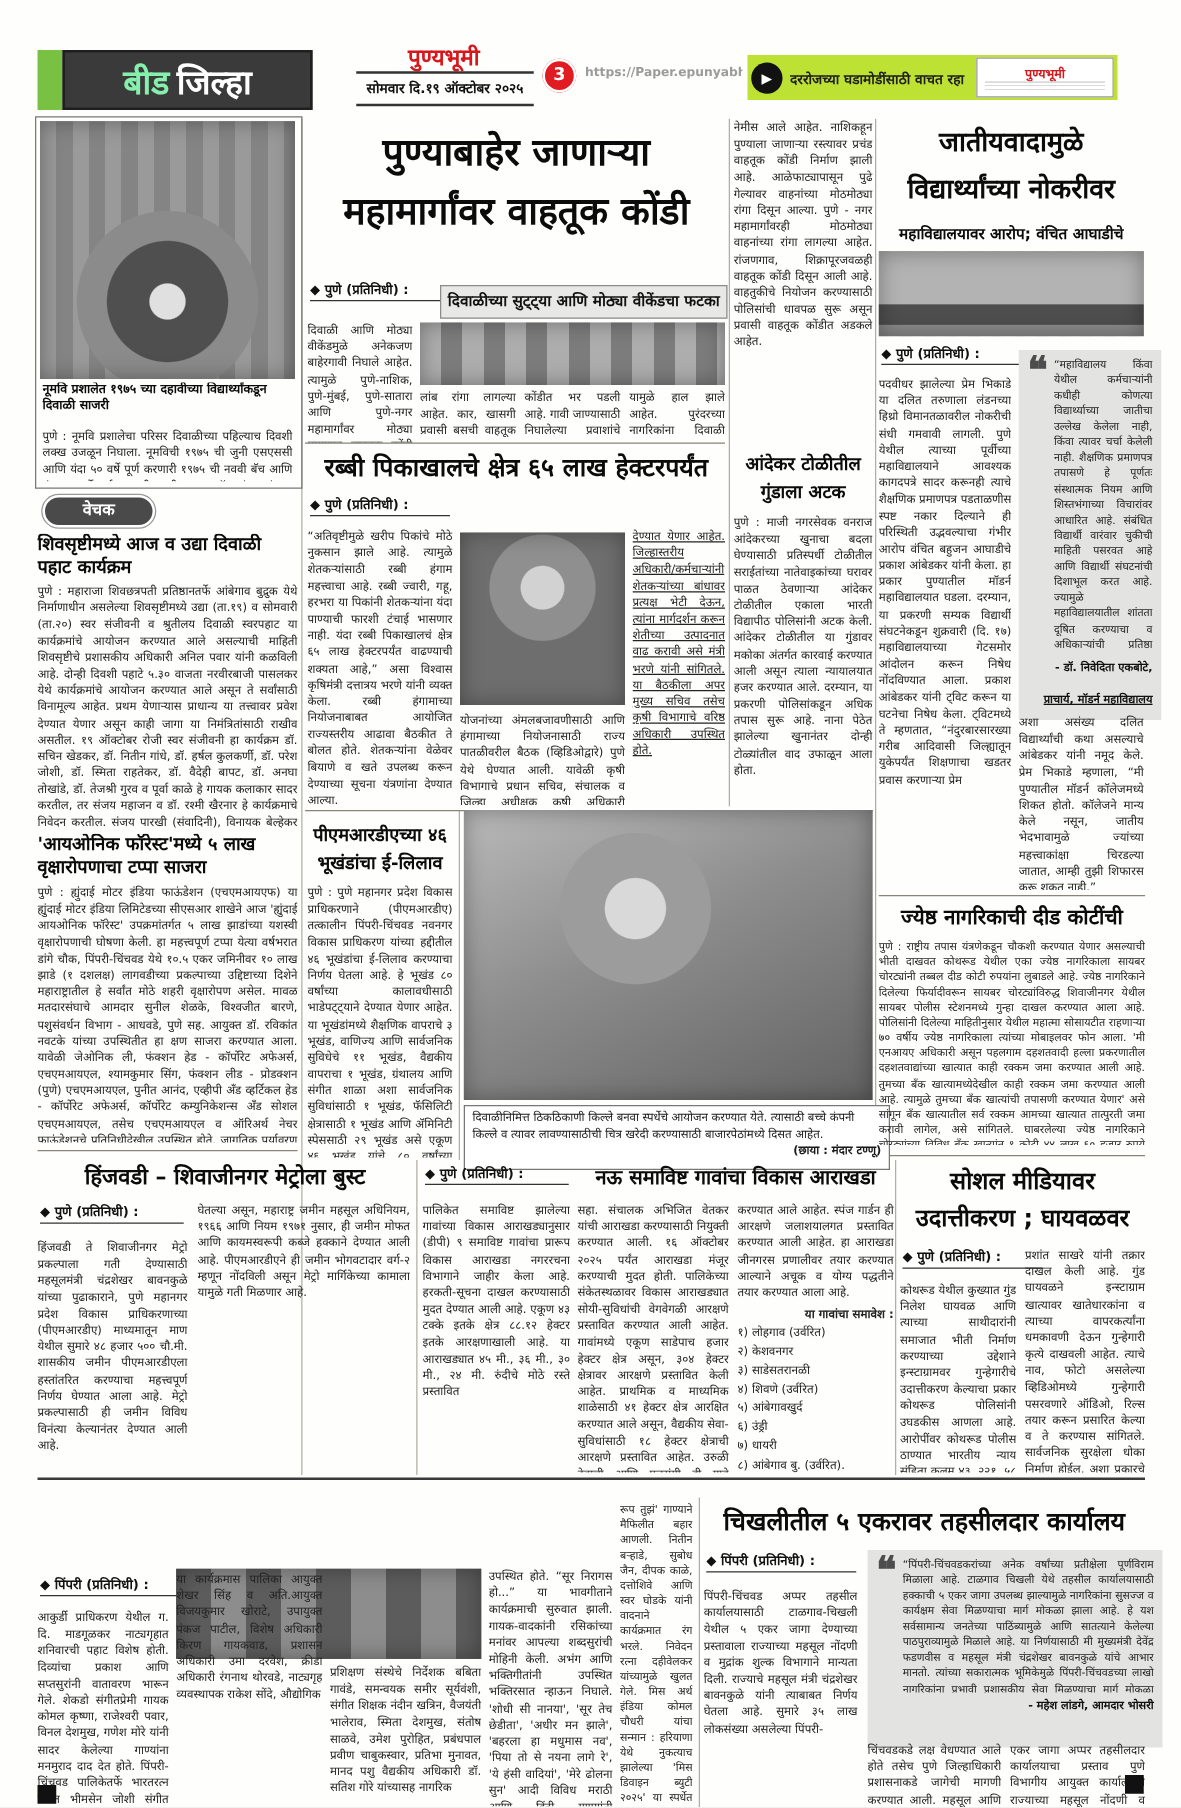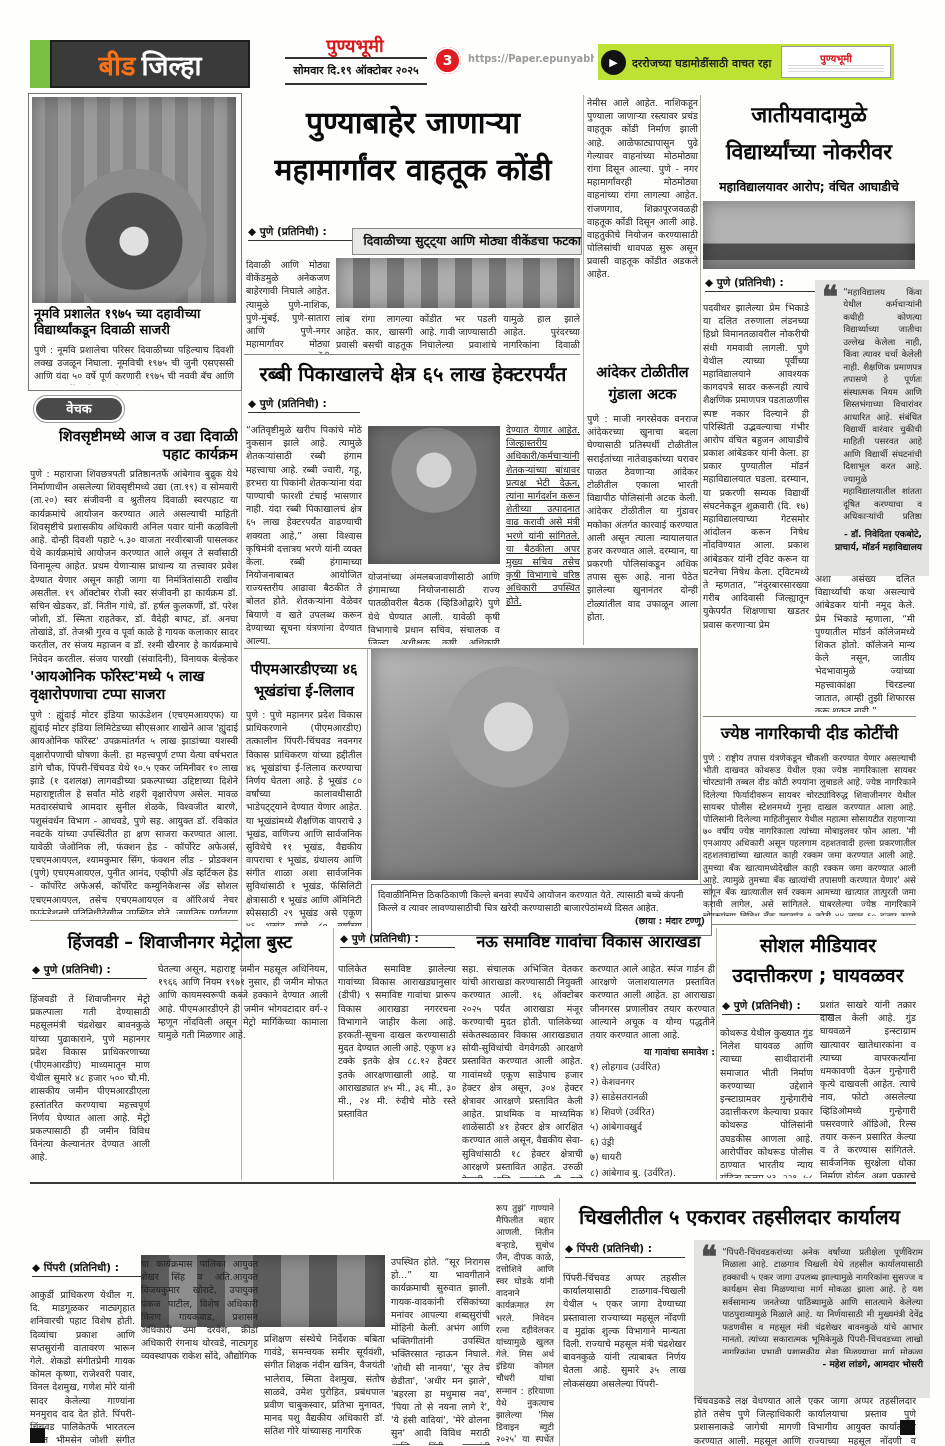--- a/index.html
+++ b/index.html
@@ -49,21 +49,21 @@
   #thumb .tl{width:88%;height:8px;background:repeating-linear-gradient(#d9d9d9 0 1px,#fff 1px 3px);}
 </style>
 </head>
 <body>
 
 <div id="page">
 
   <div class="abs" id="logo-wrap" style="left:30px;top:40px;width:218px;height:48px;">
     <div class="abs" id="green-bar" style="left:0;top:0;width:20px;height:48px;"></div>
     <div class="abs" id="logo-box" style="left:20px;top:0;width:196px;height:44px;">
-      <span style="color:#f97316;font-weight:bold;font-size:27px;">बीड</span>
+      <span style="color:#86efac;font-weight:bold;font-size:27px;">बीड</span>
       <span style="color:#ffffff;font-weight:bold;font-size:27px;">जिल्हा</span>
     </div>
   </div>
 
   <div class="abs masthead-red" style="left:285px;top:33px;width:140px;font-size:18px;">पुण्यभूमी</div>
   <div class="abs" id="dateline" style="left:285px;top:57px;width:142px;height:24px;font-size:11px;line-height:24px;">सोमवार दि.१९ ऑक्टोबर २०२५</div>
   <div class="abs" id="page-badge" style="left:434px;top:47px;width:27px;height:27px;font-size:14px;line-height:27px;">3</div>
   <div class="abs" id="url-text" style="left:468px;top:53px;width:126px;font-size:9.8px;">https://Paper.epunyabhumi.in</div>
 
   <div class="abs" id="banner" style="left:598px;top:44px;width:290px;height:36px;">
@@ -89,35 +89,35 @@
   <div class="hrule" style="left:30px;top:920px;width:208px;"></div>
   <div class="hrule" style="left:703px;top:716px;width:213px;"></div>
   <div class="hrule" style="left:703px;top:924px;width:213px;"></div>
   <div class="hrule" style="left:30px;top:1182px;width:886px;height:2px;background:#3a3a3a;"></div>
 
   <div class="abs" style="left:28px;top:93px;width:212px;height:296px;border:1px solid #777;"></div>
   <div class="photo" style="left:32px;top:97px;width:204px;height:206px;
        background:radial-gradient(circle at 50% 70%, #e0e0e0 0 14px, #4f4f4f 15px 48px, #8b8b8b 49px 72px, transparent 73px),
                   repeating-linear-gradient(90deg,#9a9a9a 0 13px,#848484 13px 26px),
                   linear-gradient(#a8a8a8 0 35%, #6d6d6d 90%);"></div>
-  <div class="abs hl-left" style="left:34px;top:306px;width:200px;height:34px;font-size:13px;line-height:1.25;">नूमवि प्रशालेत १९७५ च्या दहावीच्या विद्यार्थ्यांकडून दिवाळी साजरी</div>
+  <div class="abs hl-left" style="left:34px;top:306px;width:200px;height:34px;font-size:10px;line-height:1.25;">नूमवि प्रशालेत १९७५ च्या दहावीच्या विद्यार्थ्यांकडून दिवाळी साजरी</div>
   <div class="abs body-txt" style="left:34px;top:343px;width:200px;height:42px;">पुणे : नूमवि प्रशालेचा परिसर दिवाळीच्या पहिल्याच दिवशी लक्ख उजळून निघाला. नूमविची १९७५ ची जुनी एसएससी आणि यंदा ५० वर्षे पूर्ण करणारी १९७५ ची नववी बॅच आणि यंदा २५ वर्षे पूर्ण करणारी नूमवीय २००० बॅच यांच्या संयुक्त विद्यमाने वसुबारस सण साजरा करण्यात आला. आकर्षक विद्युत रोषणाई, सुंदर रांगोळी, कानी पडणारे सनईचे स्वर आणि तेजोमय दिव्यांची देखणी आरास हे मन प्रसन्न करणारे चित्र नूमवि प्रशालेत उमटले. या मंगल वातावरणात प्रशालेचा परिसर अक्षरशः लक्ख उजळून निघाला होता. गुरुवर्य आबासाहेब नातू दीपोत्सवातून 'ऑपरेशन सिंदूर'मध्ये भारतीय सैन्यदलाने दाखविलेल्या शौर्याला सलाम करण्यात आला. मैदानावर तब्बल १ हजार १११ पणत्या प्रज्वलित करण्यात आल्या होत्या. संस्थेतील यजी, कब, बुलबुल, स्वरकट, गाईड व अधिकारी पायेळी स्काऊटच्या गणवेशात उपस्थित होते.</div>
 
   <div class="abs pill" style="left:36px;top:398px;width:86px;height:22px;font-size:13px;line-height:22px;">वेचक</div>
 
-  <div class="abs hl-left" style="left:30px;top:427px;width:208px;height:36px;font-size:14.5px;line-height:1.25;text-align:right;">शिवसृष्टीमध्ये आज व उद्या दिवाळी पहाट कार्यक्रम</div>
+  <div class="abs hl-left" style="left:30px;top:427px;width:208px;height:36px;font-size:14.5px;line-height:1.25;">शिवसृष्टीमध्ये आज व उद्या दिवाळी पहाट कार्यक्रम</div>
   <div class="abs body-txt" style="left:30px;top:467px;width:208px;height:196px;">पुणे : महाराजा शिवछत्रपती प्रतिष्ठानतर्फे आंबेगाव बुद्रुक येथे निर्माणाधीन असलेल्या शिवसृष्टीमध्ये उद्या (ता.१९) व सोमवारी (ता.२०) स्वर संजीवनी व श्रुतीलय दिवाळी स्वरपहाट या कार्यक्रमांचे आयोजन करण्यात आले असल्याची माहिती शिवसृष्टीचे प्रशासकीय अधिकारी अनिल पवार यांनी कळविली आहे. दोन्ही दिवशी पहाटे ५.३० वाजता नरवीरबाजी पासलकर येथे कार्यक्रमांचे आयोजन करण्यात आले असून ते सर्वांसाठी विनामूल्य आहेत. प्रथम येणाऱ्यास प्राधान्य या तत्त्वावर प्रवेश देण्यात येणार असून काही जागा या निमंत्रितांसाठी राखीव असतील. १९ ऑक्टोबर रोजी स्वर संजीवनी हा कार्यक्रम डॉ. सचिन खेडकर, डॉ. नितीन गांधे, डॉ. हर्षल कुलकर्णी, डॉ. परेश जोशी, डॉ. स्मिता राहतेकर, डॉ. वैदेही बापट, डॉ. अनघा तोखांडे, डॉ. तेजश्री गुरव व पूर्वा काळे हे गायक कलाकार सादर करतील, तर संजय महाजन व डॉ. रश्मी खैरनार हे कार्यक्रमाचे निवेदन करतील. संजय पारखी (संवादिनी), विनायक बेल्हेकर (तबला) हे कलाकार संगत करतील. २० ऑक्टोबर रोजी 'श्रुतिलय' दिवाळी स्वरपहाट कार्यक्रमात रसिका जोशी, अपर्णा देशपांडे आणि सहकारी यांचे सादरीकरण होईल. यामध्ये रसिका जोशी, अपर्णा देशपांडे, ऋषिकेश गाडगीळ व गार्गी नांदुर्डीकर हे गायन तर ओंकार पाटणकर व अक्षय पाटणकर (वादन) सहभागी होतील. श्रेया पटवर्धन निवेदन तर ध्वनी व्यवस्था उमेश फाटक यांची असणार आहे.</div>
 
   <div class="abs hl-left" style="left:30px;top:667px;width:208px;height:37px;font-size:14.5px;line-height:1.25;">'आयओनिक फॉरेस्ट'मध्ये ५ लाख वृक्षारोपणाचा टप्पा साजरा</div>
   <div class="abs body-txt" style="left:30px;top:708px;width:208px;height:206px;">पुणे : ह्युंदाई मोटर इंडिया फाऊंडेशन (एचएमआयएफ) या ह्युंदाई मोटर इंडिया लिमिटेडच्या सीएसआर शाखेने आज 'ह्युंदाई आयओनिक फॉरेस्ट' उपक्रमांतर्गत ५ लाख झाडांच्या यशस्वी वृक्षारोपणाची घोषणा केली. हा महत्त्वपूर्ण टप्पा येत्या वर्षभरात डांगे चौक, पिंपरी-चिंचवड येथे १०.५ एकर जमिनीवर १० लाख झाडे (१ दशलक्ष) लागवडीच्या प्रकल्पाच्या उद्दिष्टाच्या दिशेने महाराष्ट्रातील हे सर्वांत मोठे शहरी वृक्षारोपण असेल. मावळ मतदारसंघाचे आमदार सुनील शेळके, विश्वजीत बारणे, पशुसंवर्धन विभाग - आधवडे, पुणे सह. आयुक्त डॉ. रविकांत नवटके यांच्या उपस्थितीत हा क्षण साजरा करण्यात आला. यावेळी जेओनिक ली, फंक्शन हेड - कॉर्पोरेट अफेअर्स, एचएमआयएल, श्यामकुमार सिंग, फंक्शन लीड - प्रोडक्शन (पुणे) एचएमआयएल, पुनीत आनंद, एव्हीपी अँड व्हर्टिकल हेड - कॉर्पोरेट अफेअर्स, कॉर्पोरेट कम्युनिकेशन्स अँड सोशल एचएमआयएल, तसेच एचएमआयएल व ऑरिअर्थ नेचर फाऊंडेशनचे प्रतिनिधीदेखील उपस्थित होते. जागतिक पर्यावरण दिनानिमित्त 'मियावाकी' पद्धतीचा वापर करून १ हजार वृक्षारोपणासह आयओनिक फॉरेस्ट उपक्रम सुरू करण्यात आला. या प्रकल्पात ४१ स्थानिक वृक्ष प्रजातींचा वापर करण्यात आला आहे. या प्रकल्पाद्वारे १०० हून अधिक आदिवासी कुटुंबांसाठी रोजगार उपलब्ध झाला आहे.</div>
 
   <div class="abs hl" style="left:246px;top:100px;width:334px;height:118px;font-size:30px;line-height:1.55;">पुण्याबाहेर जाणाऱ्या महामार्गांवर वाहतूक कोंडी</div>
   <div class="abs body-txt" style="left:587px;top:96px;width:111px;height:250px;">नेमीस आले आहेत. नाशिकहून पुण्याला जाणाऱ्या रस्त्यावर प्रचंड वाहतूक कोंडी निर्माण झाली आहे. आळेफाट्यापासून पुढे गेल्यावर वाहनांच्या मोठमोठ्या रांगा दिसून आल्या. पुणे - नगर महामार्गांवरही मोठमोठ्या वाहनांच्या रांगा लागल्या आहेत. रांजणगाव, शिक्रापूरजवळही वाहतूक कोंडी दिसून आली आहे. वाहतुकीचे नियोजन करण्यासाठी पोलिसांची धावपळ सुरू असून प्रवासी वाहतूक कोंडीत अडकले आहेत.</div>
   <div class="abs byline" style="left:248px;top:224px;width:112px;">◆ पुणे (प्रतिनिधी) :</div>
-  <div class="abs boxhead" style="left:352px;top:228px;width:228px;height:25px;font-size:12.3px;line-height:25px;text-align:right;">दिवाळीच्या सुट्ट्या आणि मोठ्या वीकेंडचा फटका</div>
+  <div class="abs boxhead" style="left:352px;top:228px;width:228px;height:25px;font-size:12.3px;line-height:25px;">दिवाळीच्या सुट्ट्या आणि मोठ्या वीकेंडचा फटका</div>
   <div class="abs body-txt" style="left:246px;top:258px;width:84px;height:96px;">दिवाळी आणि मोठ्या वीकेंडमुळे अनेकजण बाहेरगावी निघाले आहेत. त्यामुळे पुणे-नाशिक, पुणे-मुंबई, पुणे-सातारा आणि पुणे-नगर महामार्गांवर मोठ्या प्रमाणात वाहतूक कोंडी झाली आहे. मुंबईकडून एक्सप्रेस-वेहून पुण्याच्या दिशेने येणाऱ्या मार्गिकेवरही वाहतूक कोंडी झाली आहे.</div>
   <div class="photo" style="left:336px;top:258px;width:244px;height:50px;
        background:repeating-linear-gradient(90deg,#adadad 0 17px,#7c7c7c 17px 34px),linear-gradient(#9e9e9e,#6f6f6f);"></div>
   <div class="abs body-txt" style="left:336px;top:312px;width:244px;height:42px;column-count:3;column-gap:7px;">लांब रांगा लागल्या आहेत. कार, खासगी प्रवासी बसची वाहतूक कोंडीत भर पडली आहे. गावी जाण्यासाठी निघालेल्या प्रवाशांचे यामुळे हाल झाले आहेत. पुरंदरच्या नागरिकांना दिवाळी साजरी करण्यासाठी गावी जाताना वाहतूक कोंडीचा सामना करावा लागला. या मार्गांवर नियमित महामार्ग पूर्ण क्षमतेने सुरू असूनही वाहतूक कोंडीमुळे प्रवासी त्रस्त झाले आहेत.</div>
 
   <div class="abs hl" style="left:246px;top:359px;width:334px;height:30px;font-size:20px;line-height:30px;">रब्बी पिकाखालचे क्षेत्र ६५ लाख हेक्टरपर्यंत वाढण्याची शक्यता</div>
   <div class="abs byline" style="left:248px;top:396px;width:112px;">◆ पुणे (प्रतिनिधी) :</div>
   <div class="abs body-txt" style="left:246px;top:423px;width:116px;height:221px;">“अतिवृष्टीमुळे खरीप पिकांचे मोठे नुकसान झाले आहे. त्यामुळे शेतकऱ्यांसाठी रब्बी हंगाम महत्त्वाचा आहे. रब्बी ज्वारी, गहू, हरभरा या पिकांनी शेतकऱ्यांना यंदा पाण्याची फारशी टंचाई भासणार नाही. यंदा रब्बी पिकाखालचं क्षेत्र ६५ लाख हेक्टरपर्यंत वाढण्याची शक्यता आहे,” असा विश्वास कृषिमंत्री दत्तात्रय भरणे यांनी व्यक्त केला. रब्बी हंगामाच्या नियोजनाबाबत आयोजित राज्यस्तरीय आढावा बैठकीत ते बोलत होते. शेतकऱ्यांना वेळेवर बियाणे व खते उपलब्ध करून देण्याच्या सूचना यंत्रणांना देण्यात आल्या.</div>
   <div class="photo" style="left:368px;top:426px;width:132px;height:138px;
        background:radial-gradient(circle at 50% 32%, #d2d2d2 0 17px, #8f8f8f 18px 42px, #6e6e6e 43px),linear-gradient(#b0b0b0,#818181);"></div>
@@ -165,21 +165,21 @@
   <div class="abs hl" style="left:703px;top:97px;width:212px;height:76px;font-size:21.5px;line-height:1.7;">जातीयवादामुळे विद्यार्थ्यांच्या नोकरीवर गदा?</div>
   <div class="abs hl" style="left:703px;top:177px;width:212px;height:20px;font-size:12.3px;line-height:20px;">महाविद्यालयावर आरोप; वंचित आघाडीचे आंदोलन</div>
   <div class="photo" style="left:703px;top:201px;width:212px;height:68px;
        background:linear-gradient(#b3b3b3 0 62%, #4e4e4e 63% 86%, #8a8a8a 87%),repeating-linear-gradient(90deg,rgba(120,120,120,.55) 0 9px,rgba(170,170,170,.55) 9px 18px);"></div>
   <div class="abs byline" style="left:705px;top:275px;width:115px;">◆ पुणे (प्रतिनिधी) :</div>
   <div class="abs body-txt" style="left:703px;top:301px;width:106px;height:412px;">पदवीधर झालेल्या प्रेम भिकाडे या दलित तरुणाला लंडनच्या हिथ्रो विमानतळावरील नोकरीची संधी गमवावी लागली. पुणे येथील त्याच्या पूर्वीच्या महाविद्यालयाने आवश्यक कागदपत्रे सादर करूनही त्याचे शैक्षणिक प्रमाणपत्र पडताळणीस स्पष्ट नकार दिल्याने ही परिस्थिती उद्भवल्याचा गंभीर आरोप वंचित बहुजन आघाडीचे प्रकाश आंबेडकर यांनी केला. हा प्रकार पुण्यातील मॉडर्न महाविद्यालयात घडला. दरम्यान, या प्रकरणी सम्यक विद्यार्थी संघटनेकडून शुक्रवारी (दि. १७) महाविद्यालयाच्या गेटसमोर आंदोलन करून निषेध नोंदविण्यात आला. प्रकाश आंबेडकर यांनी ट्विट करून या घटनेचा निषेध केला. ट्विटमध्ये ते म्हणतात, “नंदुरबारसारख्या गरीब आदिवासी जिल्ह्यातून युकेपर्यंत शिक्षणाचा खडतर प्रवास करणाऱ्या प्रेम</div>
   <div class="abs quote-box" style="left:815px;top:280px;width:100px;height:284px;">
     <span class="quote-mark">❝</span>
     <div class="quote-txt" style="height:238px;overflow:hidden;">“महाविद्यालय किंवा येथील कर्मचाऱ्यांनी कधीही कोणत्या विद्यार्थ्याच्या जातीचा उल्लेख केलेला नाही, किंवा त्यावर चर्चा केलेली नाही. शैक्षणिक प्रमाणपत्र तपासणे हे पूर्णतः संस्थात्मक नियम आणि शिस्तभंगाच्या विचारांवर आधारित आहे. संबंधित विद्यार्थी वारंवार चुकीची माहिती पसरवत आहे आणि विद्यार्थी संघटनांची दिशाभूल करत आहे. ज्यामुळे महाविद्यालयातील शांतता दूषित करण्याचा व अधिकाऱ्यांची प्रतिष्ठा खराब करण्याचा प्रयत्न केला जात आहे.”</div>
     <div class="quote-by">- डॉ. निवेदिता एकबोटे,</div>
-    <div class="quote-by" style="margin-top:0;">प्राचार्य, मॉडर्न महाविद्यालय</div>
+    <div class="quote-by" style="margin-top:12px;text-decoration:underline;">प्राचार्य, मॉडर्न महाविद्यालय</div>
   </div>
   <div class="abs body-txt" style="left:815px;top:572px;width:100px;height:140px;">अशा असंख्य दलित विद्यार्थ्यांची कथा असल्याचे आंबेडकर यांनी नमूद केले. प्रेम भिकाडे म्हणाला, “मी पुण्यातील मॉडर्न कॉलेजमध्ये शिकत होतो. कॉलेजने मान्य केले नसून, जातीय भेदभावामुळे ज्यांच्या महत्त्वाकांक्षा चिरडल्या जातात, आम्ही तुझी शिफारस करू शकत नाही.”</div>
 
   <div class="abs hl" style="left:703px;top:721px;width:213px;height:26px;font-size:16.5px;line-height:26px;">ज्येष्ठ नागरिकाची दीड कोटींची फसवणूक</div>
   <div class="abs small-txt" style="left:703px;top:752px;width:213px;height:164px;">पुणे : राष्ट्रीय तपास यंत्रणेकडून चौकशी करण्यात येणार असल्याची भीती दाखवत कोथरूड येथील एका ज्येष्ठ नागरिकाला सायबर चोरट्यांनी तब्बल दीड कोटी रुपयांना लुबाडले आहे. ज्येष्ठ नागरिकाने दिलेल्या फिर्यादीवरून सायबर चोरट्यांविरुद्ध शिवाजीनगर येथील सायबर पोलीस स्टेशनमध्ये गुन्हा दाखल करण्यात आला आहे. पोलिसांनी दिलेल्या माहितीनुसार येथील महात्मा सोसायटीत राहणाऱ्या ७० वर्षीय ज्येष्ठ नागरिकाला त्यांच्या मोबाइलवर फोन आला. 'मी एनआयए अधिकारी असून पहलगाम दहशतवादी हल्ला प्रकरणातील दहशतवाद्यांच्या खात्यात काही रक्कम जमा करण्यात आली आहे. तुमच्या बँक खात्यामध्येदेखील काही रक्कम जमा करण्यात आली आहे. त्यामुळे तुमच्या बँक खात्यांची तपासणी करण्यात येणार' असे सांगून बँक खात्यातील सर्व रक्कम आमच्या खात्यात तात्पुरती जमा करावी लागेल, असे सांगितले. घाबरलेल्या ज्येष्ठ नागरिकाने चोरट्यांच्या विविध बँक खात्यांत १ कोटी ४४ लाख ६० हजार रुपये पाठविले. पण चौकशीच्या नावाखाली चोरट्याने स्वतःच्या खात्यात जमा करून घेतलेली रक्कम परत मिळाली नाही. फसवणूक झाल्याचे लक्षात येताच ज्येष्ठ नागरिकाने तक्रार दिली.</div>
 
   <div class="abs hl" style="left:720px;top:930px;width:196px;height:62px;font-size:19px;line-height:1.6;">सोशल मीडियावर उदात्तीकरण ; घायवळवर गुन्हा</div>
   <div class="abs byline" style="left:722px;top:998px;width:112px;">◆ पुणे (प्रतिनिधी) :</div>
   <div class="abs body-txt" style="left:720px;top:1026px;width:93px;height:152px;">कोथरूड येथील कुख्यात गुंड निलेश घायवळ आणि त्याच्या साथीदारांनी समाजात भीती निर्माण करण्याच्या उद्देशाने इन्स्टाग्रामवर गुन्हेगारीचे उदात्तीकरण केल्याचा प्रकार कोथरूड पोलिसांनी उघडकीस आणला आहे. आरोपींवर कोथरूड पोलीस ठाण्यात भारतीय न्याय संहिता कलम ४३, २२१, ५८ (१), ३५१ (२), ३५२, महाराष्ट्र पोलीस कायदा ३७ (१)(२)(३), १३५ आणि क्रिमिनल लॉ अमेंडमेंट ॲक्ट ३ नुसार गुन्हा दाखल करण्यात आला आहे. आरोपी विरोधात कोथरूड स्टेशनचे पोलीस शिपाई</div>
   <div class="abs body-txt" style="left:820px;top:998px;width:96px;height:180px;">प्रशांत साखरे यांनी तक्रार दाखल केली आहे. गुंड घायवळने इन्स्टाग्राम खात्यावर खातेधारकांना व त्याच्या वापरकर्त्यांना धमकावणी देऊन गुन्हेगारी कृत्ये दाखवली आहेत. त्याचे नाव, फोटो असलेल्या व्हिडिओमध्ये गुन्हेगारी पसरवणारे ऑडिओ, रिल्स तयार करून प्रसारित केल्या व ते करण्यास सांगितले. सार्वजनिक सुरक्षेला धोका निर्माण होईल, अशा प्रकारचे चित्र प्रसारित करण्यास मनाई असताना, आरोपीने स्वतःच्या इन्स्टाग्राम खात्यावर व इतर इन्स्टाग्राम खातेधारकांनी व वापरकर्त्यांनी अशा प्रकारचे व्हिडिओ रिल्स बनवून सदर आदेशाचा भंग केला आहे. पोलीस उ.नि. अंगद नेमाणे पुढील तपास करत आहेत.</div>

